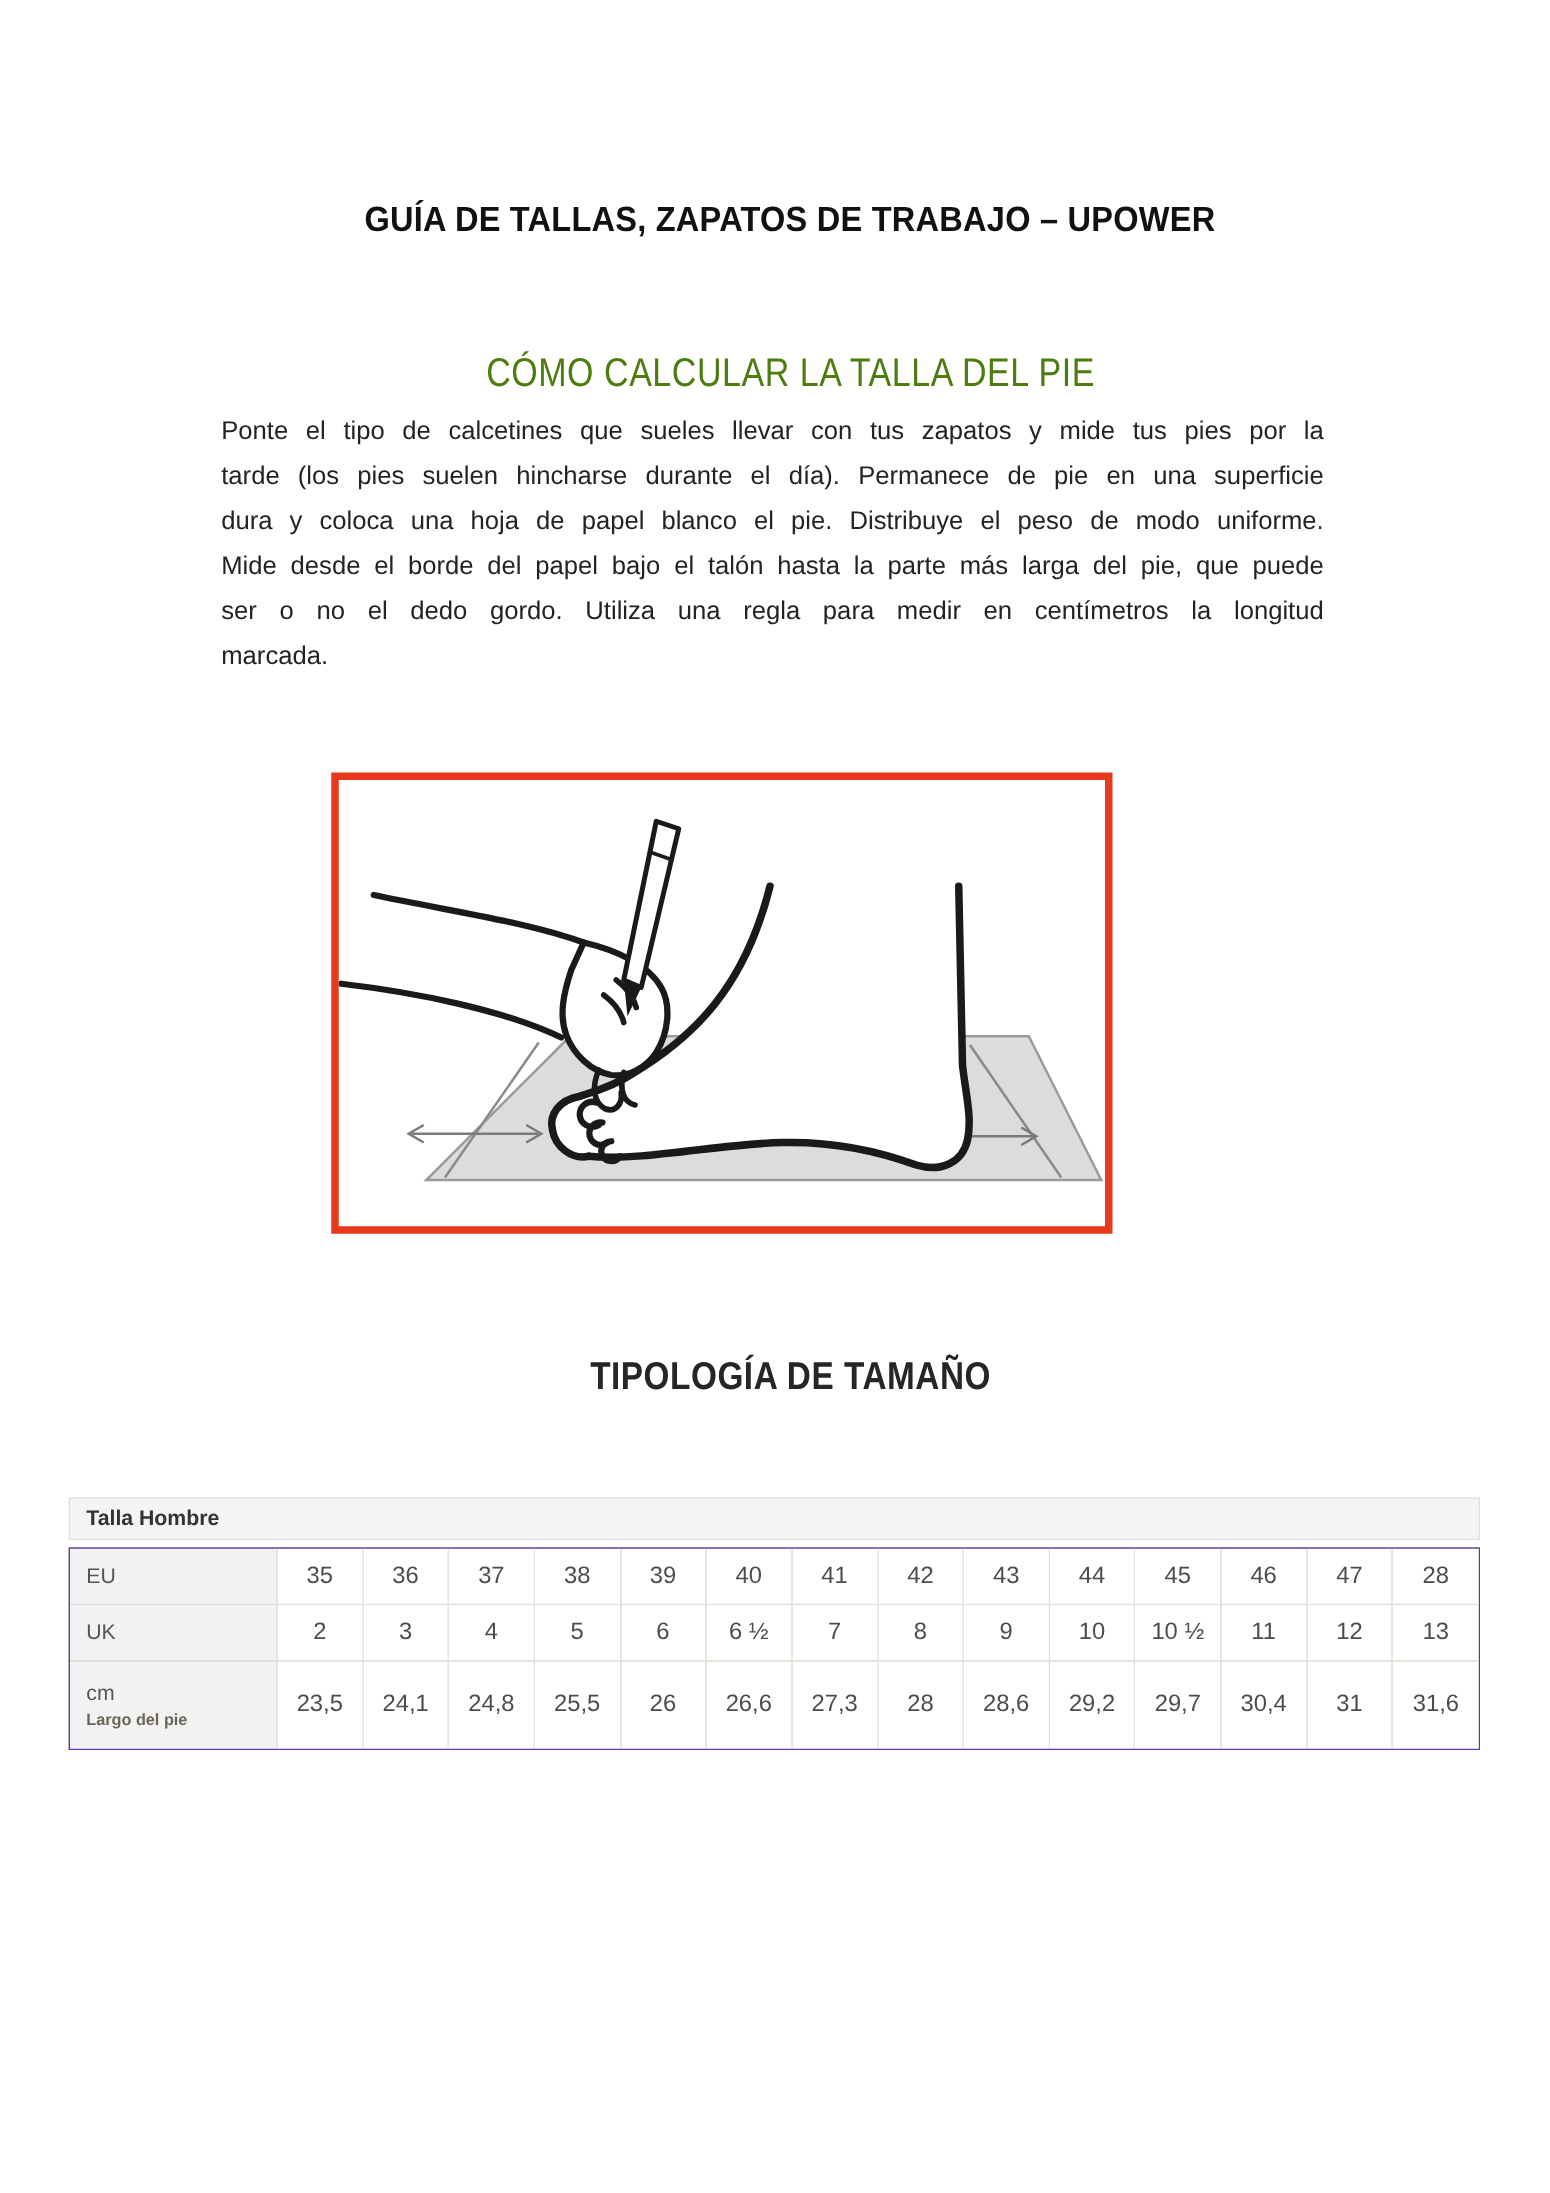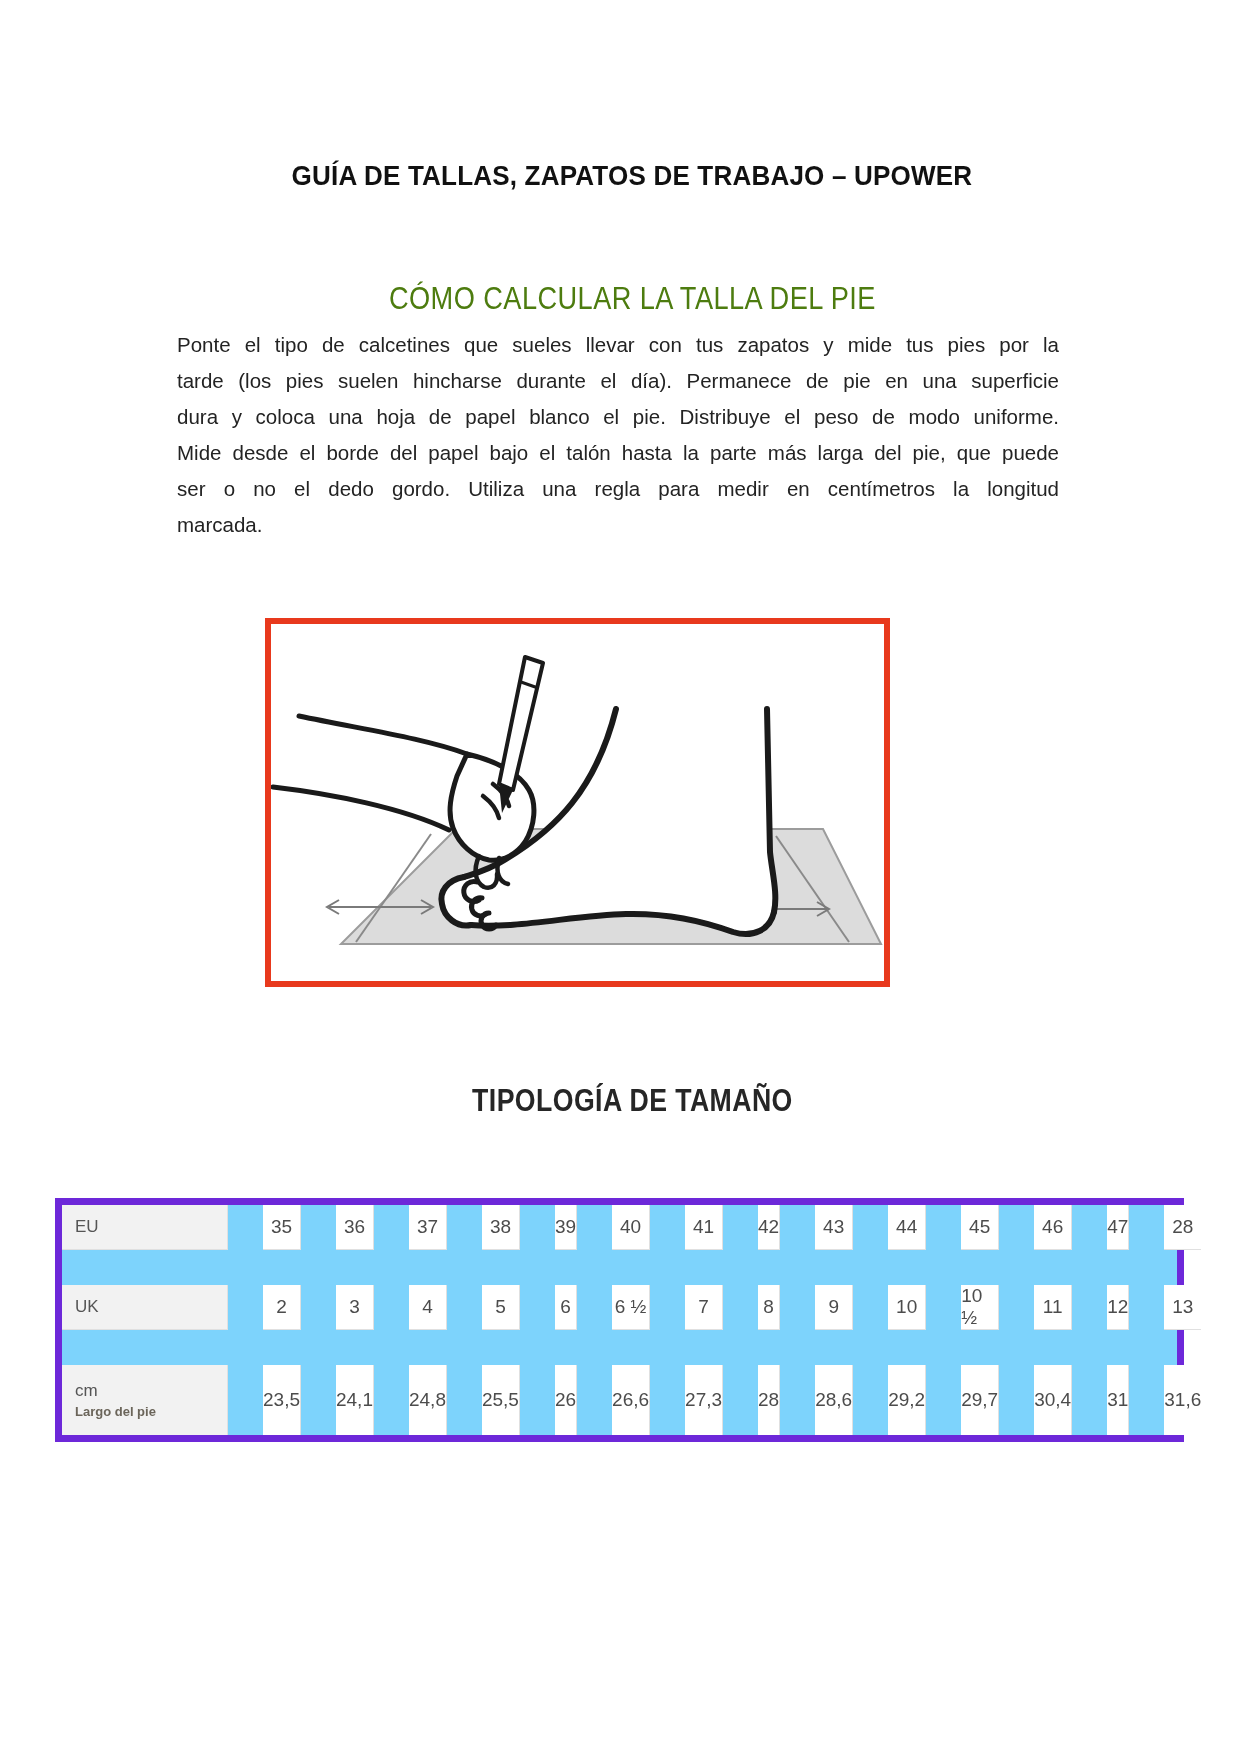--- a/index.html
+++ b/index.html
@@ -29,24 +29,23 @@
   }
   #illustration-frame svg{display:block;width:100%;height:100%;}
 
   #size-table{position:absolute;left:55px;top:1198px;width:1129px;}
   #table-header{
     box-sizing:border-box;height:34px;border:1px solid #e0e0e0;background:#f4f4f4;
     display:flex;align-items:center;padding-left:13px;
     font-size:17px;font-weight:bold;color:#333;margin-bottom:6px;
   }
   #table-grid{
-    box-sizing:border-box;border:7px solid #6d28d9;background:#7dd3fc;
+    box-sizing:border-box;border:1px solid #6d28d9;background:#4d7c0f;
     display:grid;grid-template-columns:166px repeat(14,1fr);
     grid-template-rows:45px 45px 70px;
-    gap:35px;
   }
   .cell{
     box-sizing:border-box;border-right:1px solid #e0e0e0;border-bottom:1px solid #e0e0e0;
     display:flex;align-items:center;justify-content:center;
     font-size:19px;color:#4c4c4c;background:#fff;
   }
   .cell.last-col{border-right:none;}
   .cell.last-row{border-bottom:none;}
   .cell.row-label{
     background:#f2f2f2;flex-direction:column;align-items:flex-start;
@@ -135,20 +134,21 @@
         <line x1="250" y1="58" x2="267" y2="64" stroke="#1a1a1a" stroke-width="3"></line>
       </g>
     </svg>
   </div>
 
   <div id="size-type-heading" class="center-line">
     <span class="condense">TIPOLOGÍA DE TAMAÑO</span>
   </div>
 
   <div id="size-table">
+    <div id="table-header">Talla Hombre</div>
     <div id="table-grid">
         <div class="cell row-label">
           <span>EU</span>
         </div>
         <div class="cell">35</div>
         <div class="cell">36</div>
         <div class="cell">37</div>
         <div class="cell">38</div>
         <div class="cell">39</div>
         <div class="cell">40</div>

